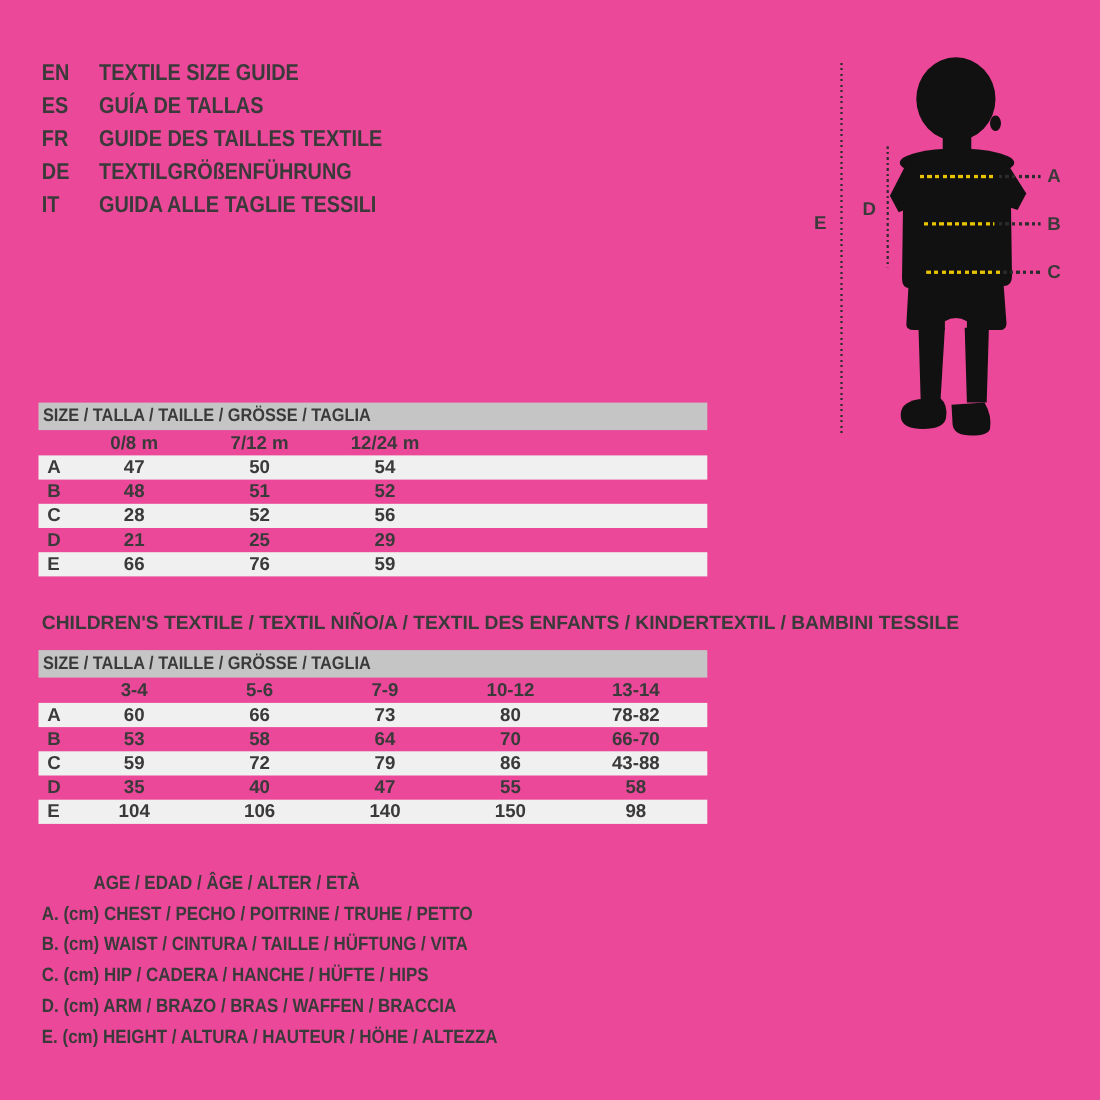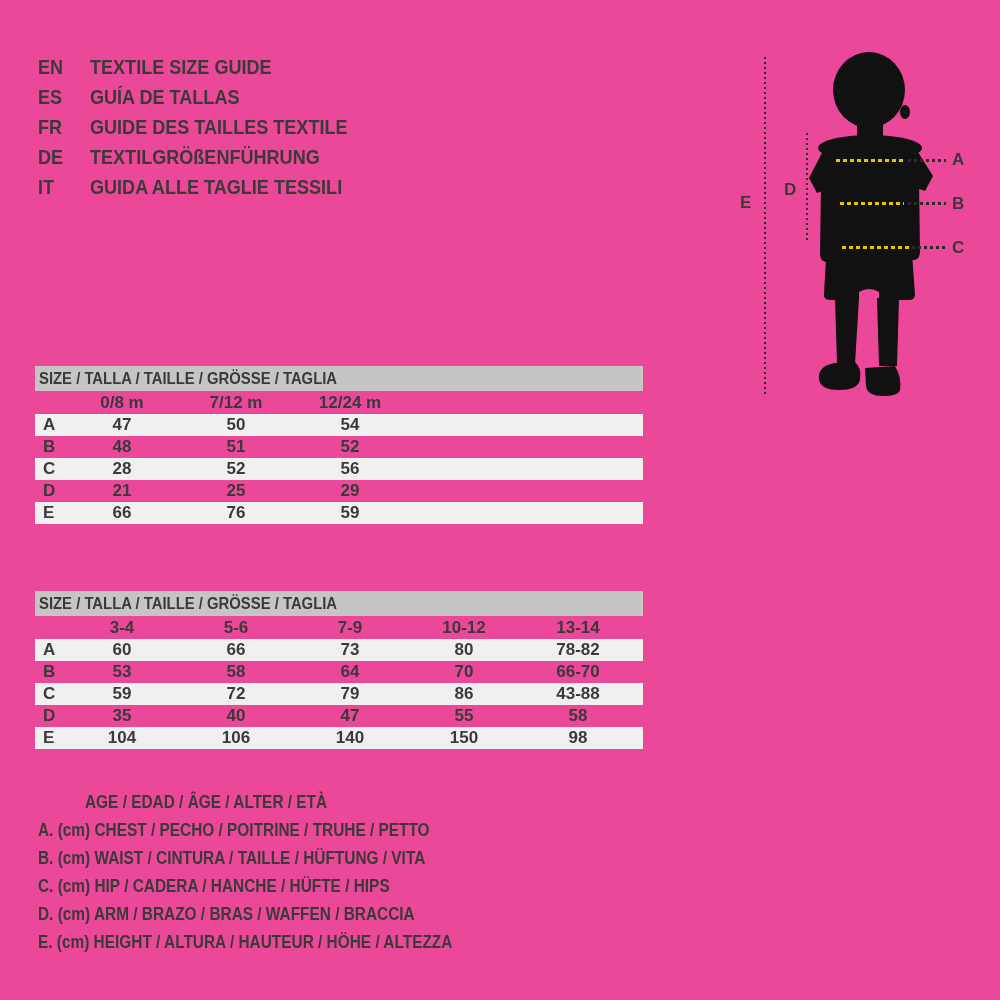--- a/index.html
+++ b/index.html
@@ -144,20 +144,23 @@
       <span class="c-val">29</span>
     </div>
     <div class="trow stripe">
       <span class="c-letter">E</span>
       <span class="c-val">66</span>
       <span class="c-val">76</span>
       <span class="c-val">59</span>
     </div>
   </div>
 
+  <div class="section-title" style="top:556px;">
+    <span class="cond">CHILDREN'S TEXTILE / TEXTIL NIÑO/A / TEXTIL DES ENFANTS / KINDERTEXTIL / BAMBINI TESSILE</span>
+  </div>
 
   <div class="size-table" style="top:591px;">
     <div class="bar">
       <span class="cond9">SIZE / TALLA / TAILLE / GRÖSSE / TAGLIA</span>
     </div>
     <div class="trow cols">
       <span class="c-letter"></span>
       <span class="c-val">3-4</span>
       <span class="c-val">5-6</span>
       <span class="c-val">7-9</span>

